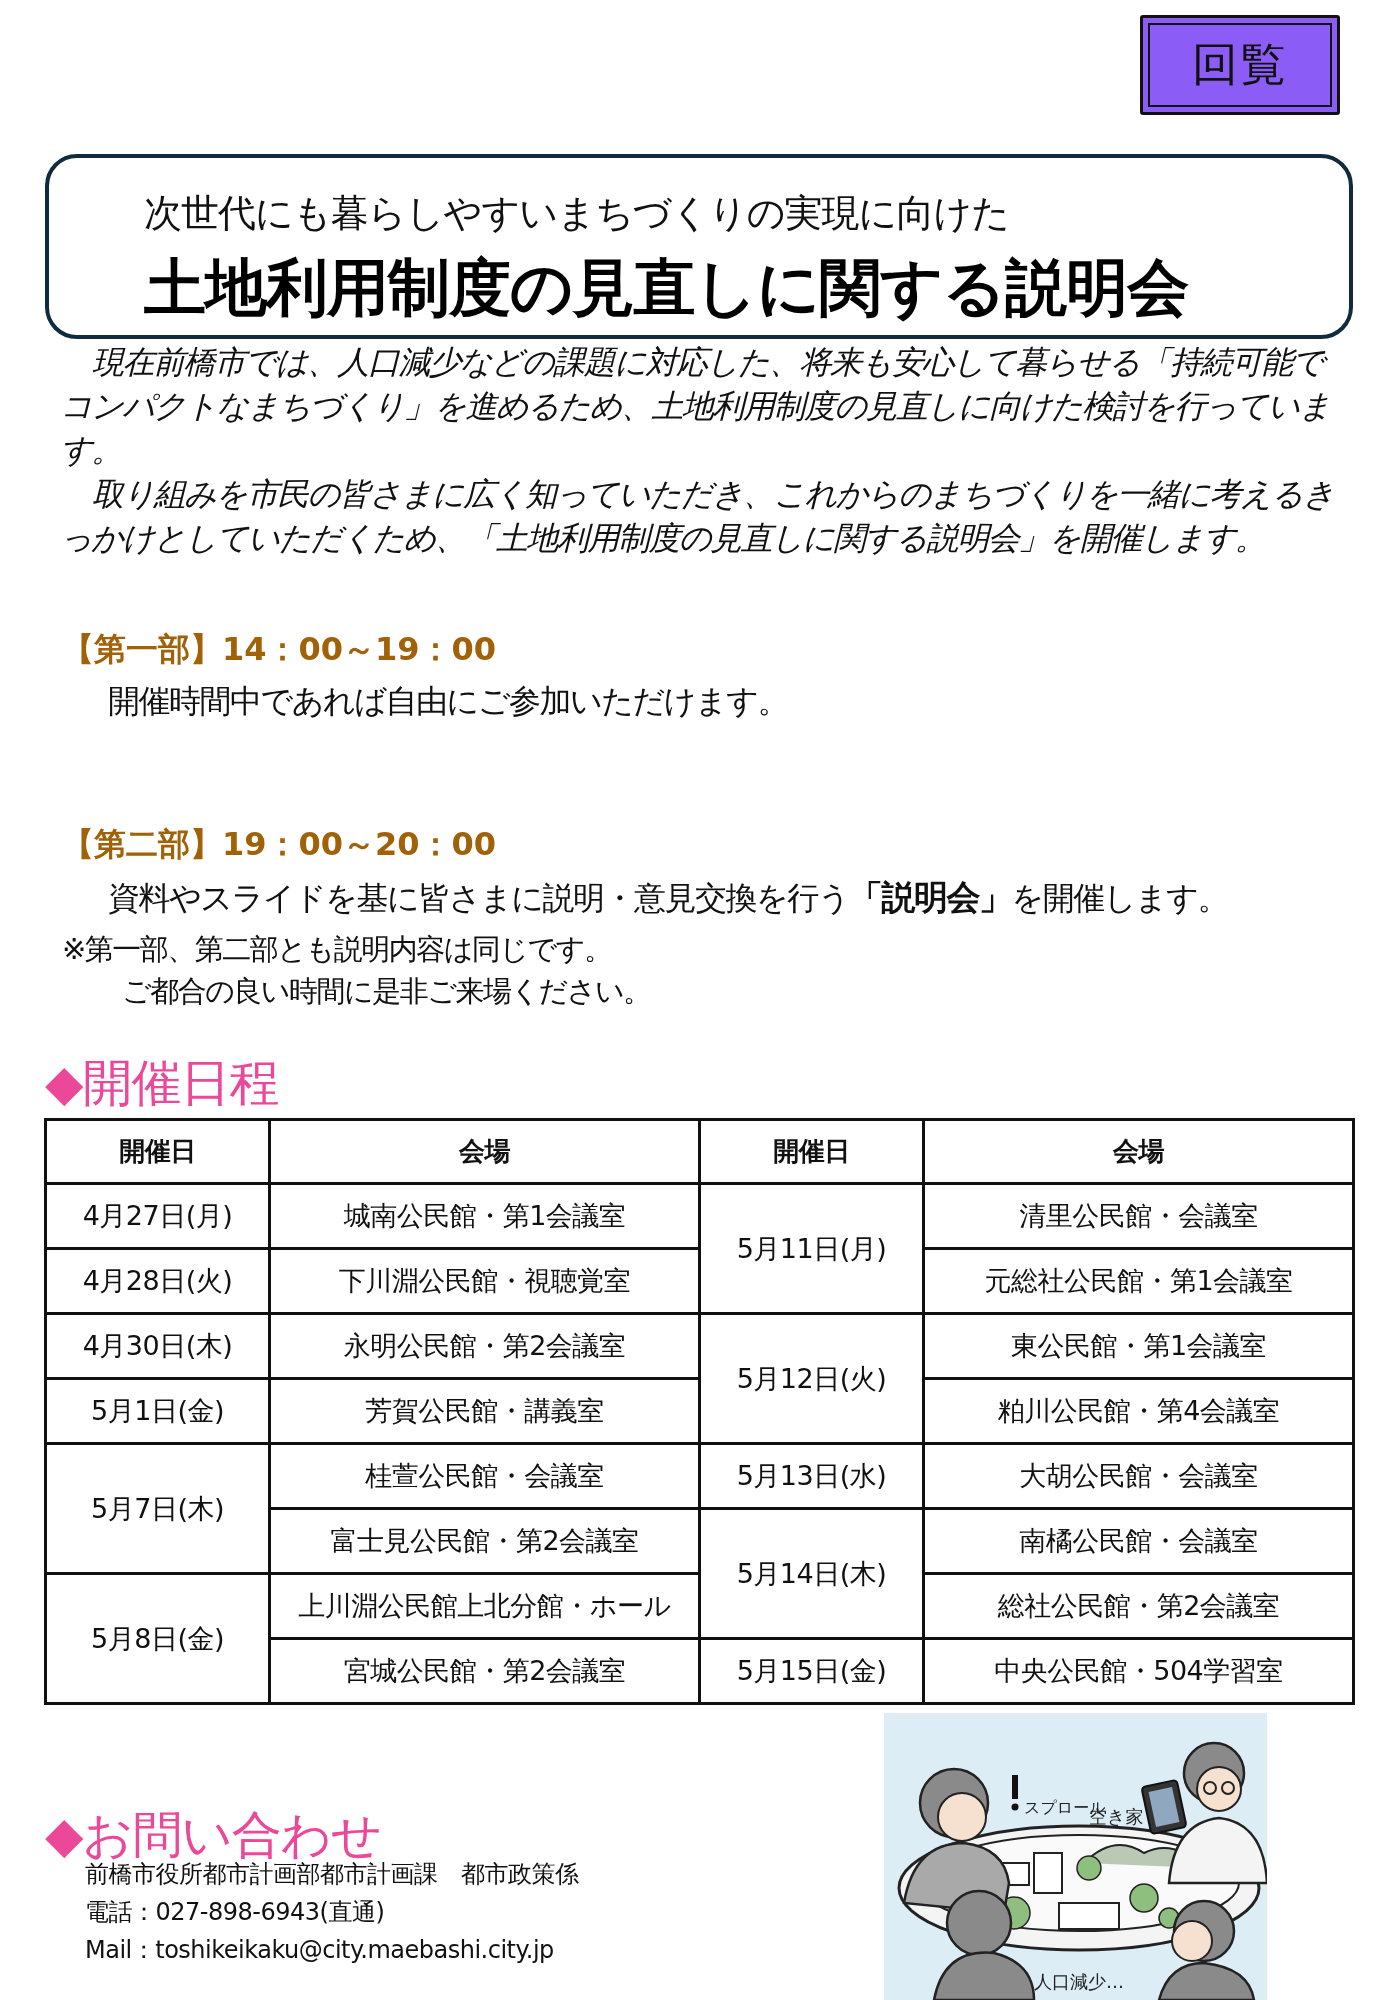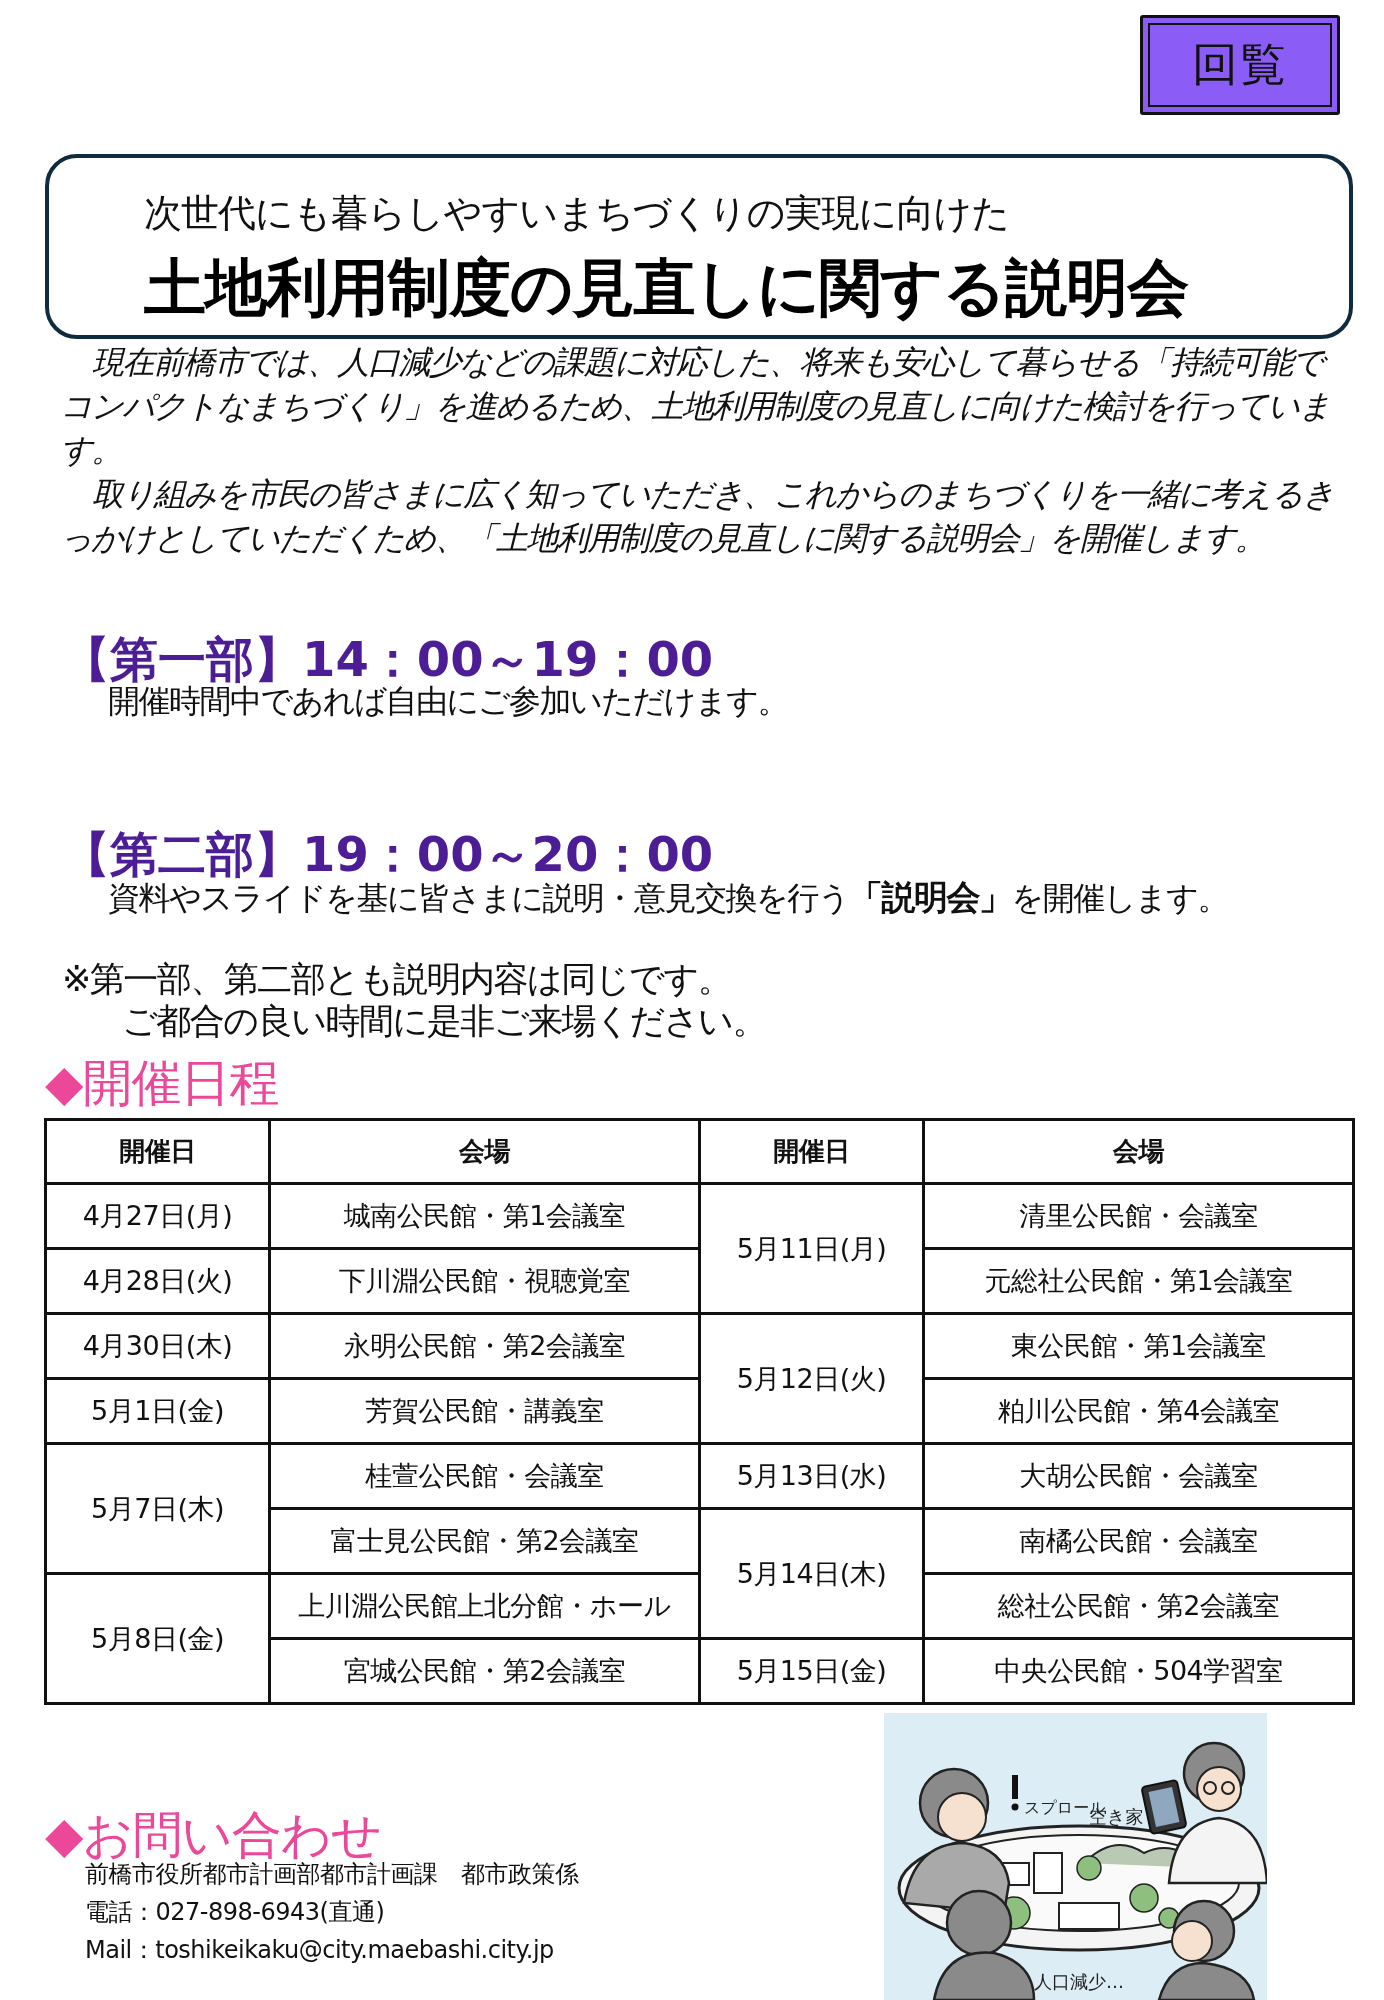--- a/index.html
+++ b/index.html
@@ -27,29 +27,29 @@
     position: absolute; left: 95px; top: 88px; font-size: 62px; font-weight: bold; letter-spacing: -1px; color: #000;
   }
 
   .intro {
     position: absolute; left: 60px; top: 340px; width: 1290px;
     font-size: 32px; line-height: 44px; letter-spacing: -1.5px; color: #111;
   }
   .intro p { text-indent: 1em; font-style: italic; }
 
   .part-heading {
-    position: absolute; left: 62px; font-size: 48px; font-weight: bold; letter-spacing: 0px; color: #4c1d95;
+    position: absolute; left: 62px; font-size: 32px; font-weight: bold; letter-spacing: 0px; color: #a16207;
   }
   .part-body {
     position: absolute; left: 108px; width: 1240px; font-size: 32px; line-height: 42px; letter-spacing: -1.5px; color: #111;
   }
   .part-body b { font-weight: bold; font-size: 34px; }
 
   .note {
-    position: absolute; left: 62px; top: 928px; font-size: 35px; line-height: 42px; letter-spacing: -1.5px; margin-top: 30px;
+    position: absolute; left: 62px; top: 928px; font-size: 29px; line-height: 42px; letter-spacing: -1.5px;
   }
   .note .line2 { padding-left: 60px; }
 
   .section-heading {
     position: absolute; left: 45px; font-size: 50px; letter-spacing: -1px; color: #ec4899;
   }
 
   table.schedule {
     position: absolute; left: 44px; top: 1118px; width: 1311px;
     border-collapse: collapse; table-layout: fixed;

